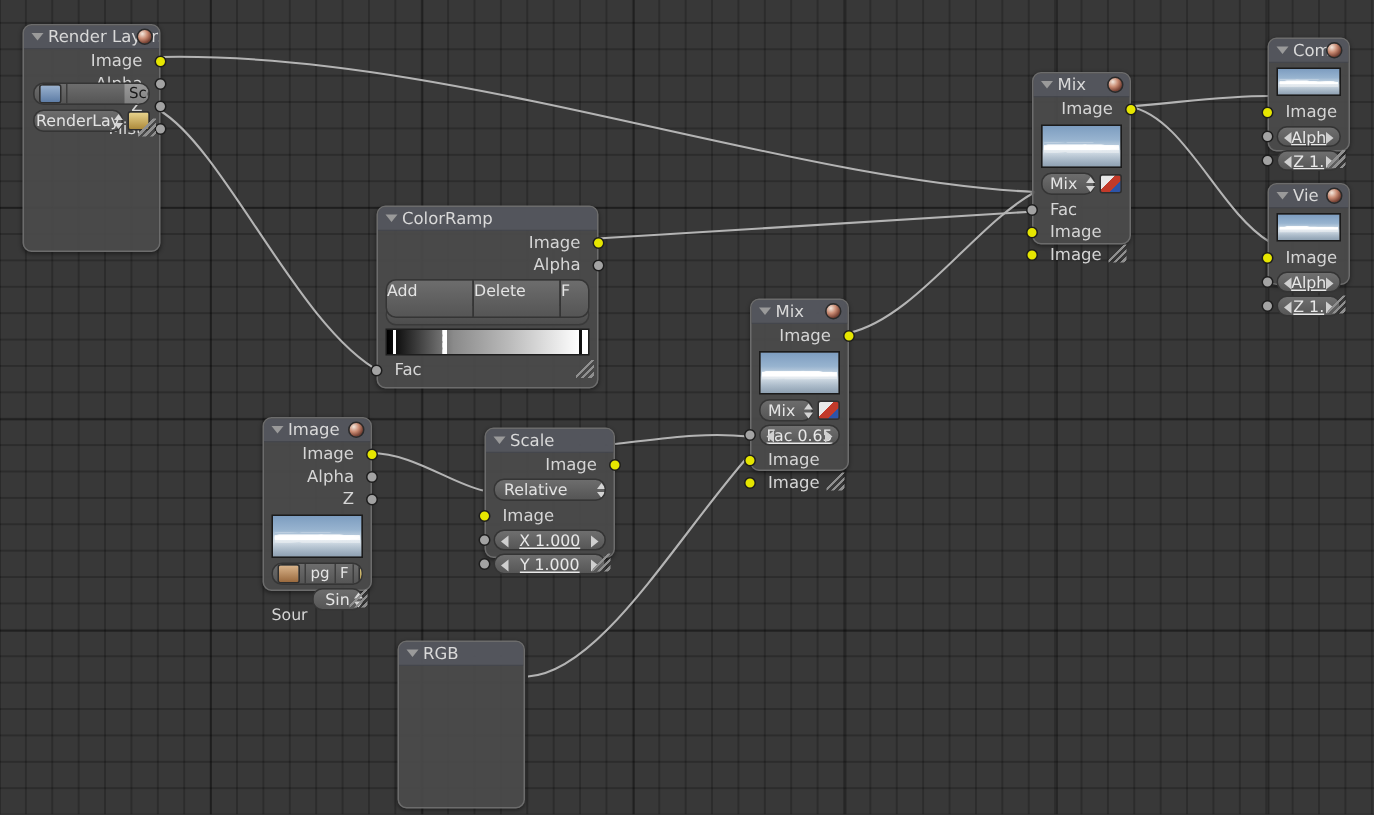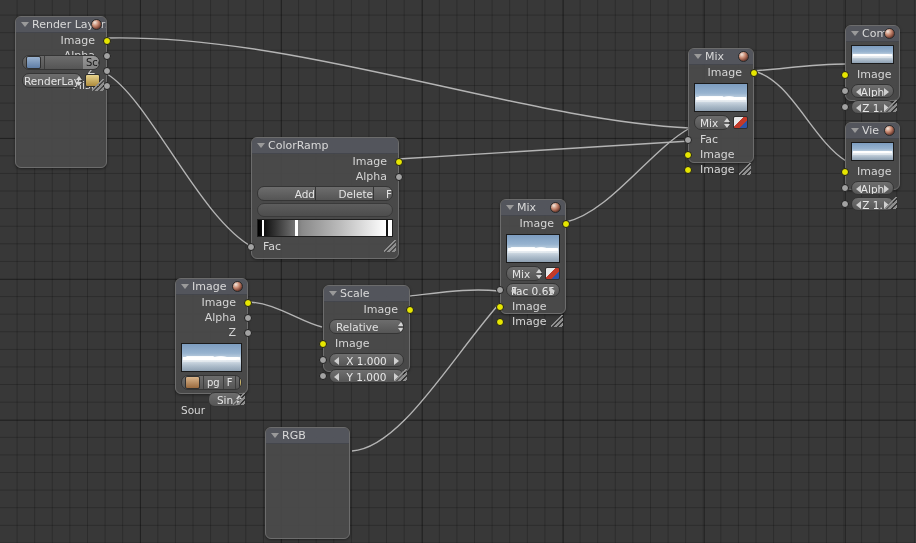--- a/index.html
+++ b/index.html
@@ -109,21 +109,21 @@
     color:#e8e8e8;font-size:10.5px;text-align:center;
     box-sizing:border-box;position:relative;white-space:nowrap;overflow:hidden;text-decoration:underline;
   }
   .slider .ar{position:absolute;top:3px;width:0;height:0;
     border-top:4px solid transparent;border-bottom:4px solid transparent;}
   .slider .ar.l{left:4px;border-right:5px solid #cfcfcf;}
   .slider .ar.r{right:4px;border-left:5px solid #cfcfcf;}
 
   .btnrow{display:flex;margin:2px 5px;height:15px;}
   .btnrow .b{
-    flex:1;height:15px;line-height:15px;text-align:right;font-size:10.5px;
+    flex:1;height:26px;line-height:15px;text-align:left;font-size:10.5px;
     background:linear-gradient(#6d6d6d,#555);border:1px solid #353535;
     color:#e4e4e4;box-sizing:border-box;margin-right:-1px;
     white-space:nowrap;overflow:hidden;
   }
   .btnrow .b:first-child{border-radius:7px 0 0 7px;}
   .btnrow .b:last-child{border-radius:0 7px 7px 0;margin-right:0;flex:0 0 20px;}
 
   .field{
     margin:2px 5px;height:14px;border-radius:7px;
     background:linear-gradient(#5d5d5d,#4d4d4d);

